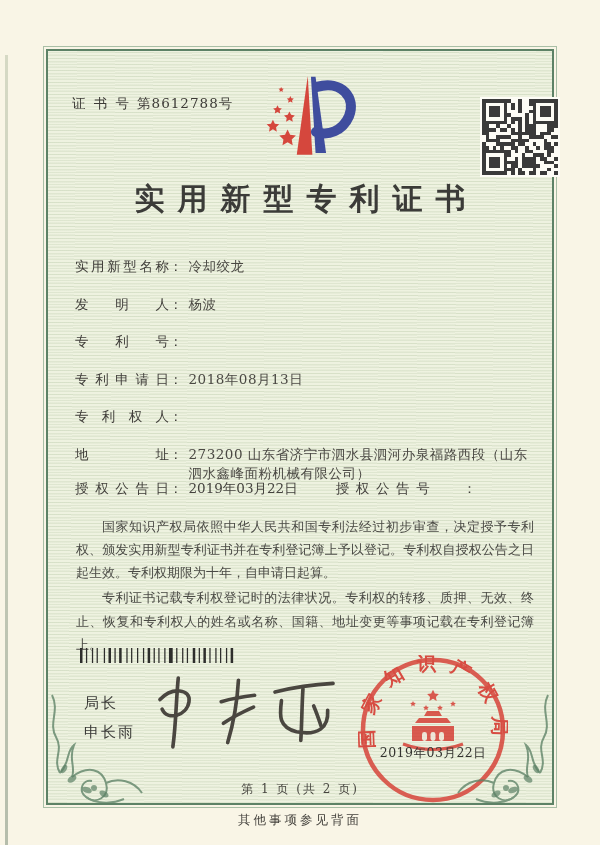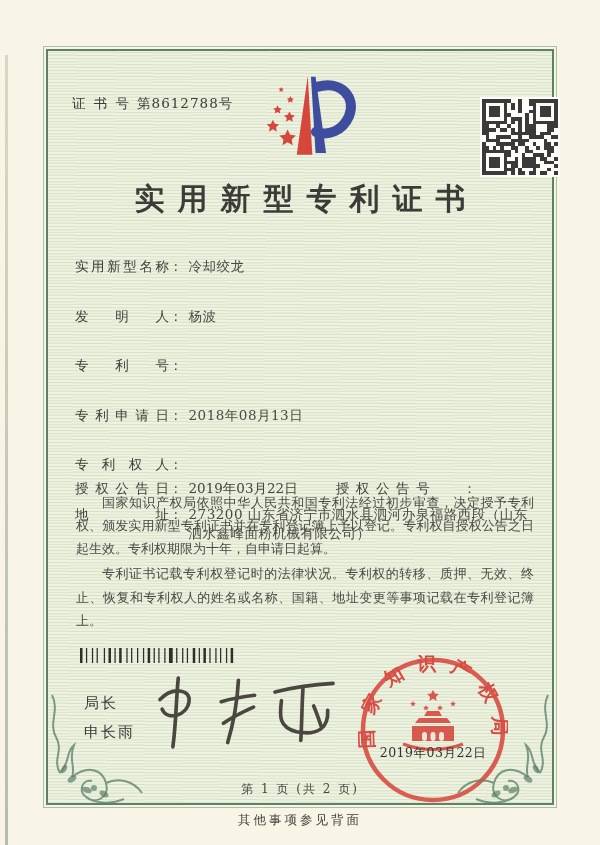--- a/index.html
+++ b/index.html
@@ -10,29 +10,29 @@
   .frame-inner{position:absolute;inset:2px;border:2px solid #5d8266;background:
     repeating-linear-gradient(0deg, rgba(120,150,100,.13) 0 1px, rgba(0,0,0,0) 1px 3px),
     repeating-linear-gradient(1.5deg, rgba(120,150,100,.07) 0 1px, rgba(0,0,0,0) 1px 4px),
     #eef2e0;}
   .content{position:absolute;inset:0;color:#44423e;}
   .cert-no{position:absolute;left:24px;top:44px;font-size:13.5px;letter-spacing:2px;color:#3c3a36;}
   .cert-no .num{letter-spacing:1px;margin-left:6px;}
   .logo{position:absolute;left:202px;top:16px;width:110px;height:104px;}
   .qr{position:absolute;left:432px;top:46px;width:76px;height:76px;background:#fdfcf6;padding:2px;}
   .title{position:absolute;left:0;top:128px;width:100%;text-align:center;font-size:30px;letter-spacing:13px;color:#3b3b38;font-weight:bold;text-indent:13px;}
-  .fields{position:absolute;left:27px;top:206px;width:462px;display:flex;flex-direction:column;gap:30px;font-size:13.5px;}
+  .fields{position:absolute;left:27px;top:206px;width:462px;display:flex;flex-direction:column;gap:18px;font-size:13.5px;}
   .frow{display:flex;align-items:flex-start;line-height:1.45;}
   .flabel{display:inline-block;width:94px;text-align:justify;text-align-last:justify;flex:none;color:#403e3a;}
   .fcolon{flex:none;margin-right:6px;color:#403e3a;}
   .fvalue{flex:1;color:#4a4843;letter-spacing:.5px;}
   .grant{position:absolute;left:27px;top:429px;width:470px;display:flex;font-size:13.5px;}
   .grant .pair{display:flex;justify-content:flex-end;}
   .grant .pair2{margin-left:38px;gap:33px;}
-  .body-text{position:absolute;left:28px;top:440px;width:458px;font-size:13px;line-height:1.78;color:#4a4a45;text-align:justify;}
+  .body-text{position:absolute;left:28px;top:464px;width:458px;font-size:13px;line-height:1.78;color:#4a4a45;text-align:justify;}
   .body-text p{margin:0 0 2px 0;text-indent:2em;}
   .barcode{position:absolute;left:31px;top:597px;width:160px;height:15px;}
   .director{position:absolute;left:36px;top:638px;font-size:15px;color:#3a3a37;line-height:1.9;letter-spacing:2px;}
   .signature{position:absolute;left:98px;top:616px;width:215px;height:92px;}
   .seal{position:absolute;left:310px;top:604px;width:150px;height:150px;opacity:.88;}
   .seal-date{position:absolute;left:318px;top:694px;width:134px;text-align:center;font-size:12.5px;color:#33322f;letter-spacing:.5px;}
   .pageinfo{position:absolute;left:0;top:730px;width:100%;text-align:center;font-size:12px;color:#46453f;letter-spacing:2px;}
   .note{position:absolute;left:0;top:812px;width:100%;text-align:center;font-size:12.5px;color:#413f3a;letter-spacing:3px;}
   .orn{position:absolute;width:108px;height:118px;}
   .orn.bl{left:-6px;bottom:-8px;}

